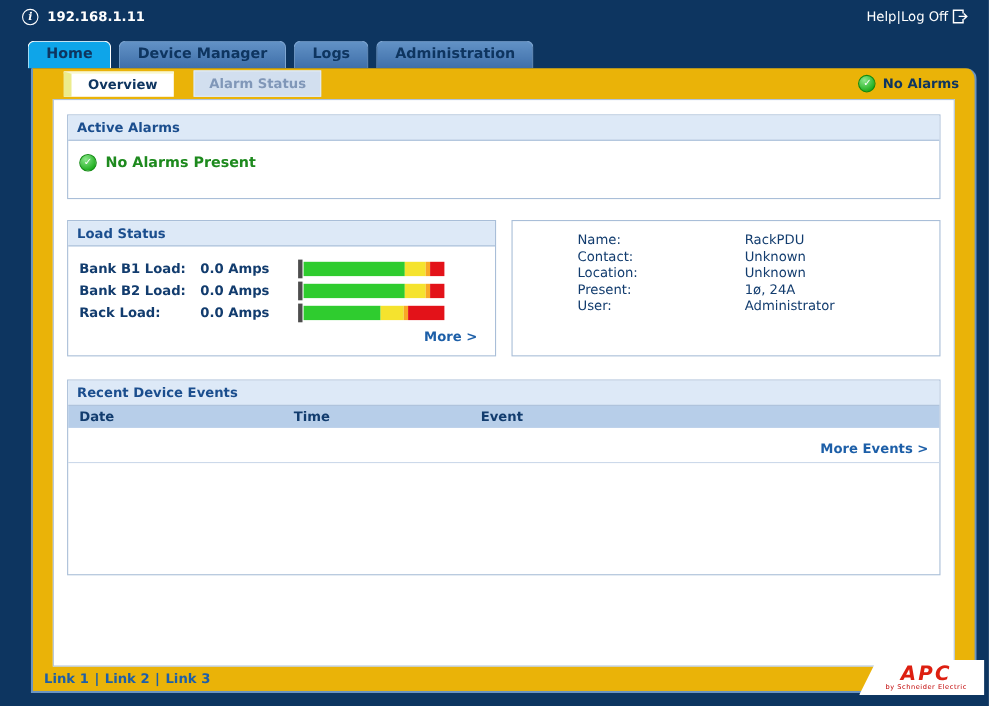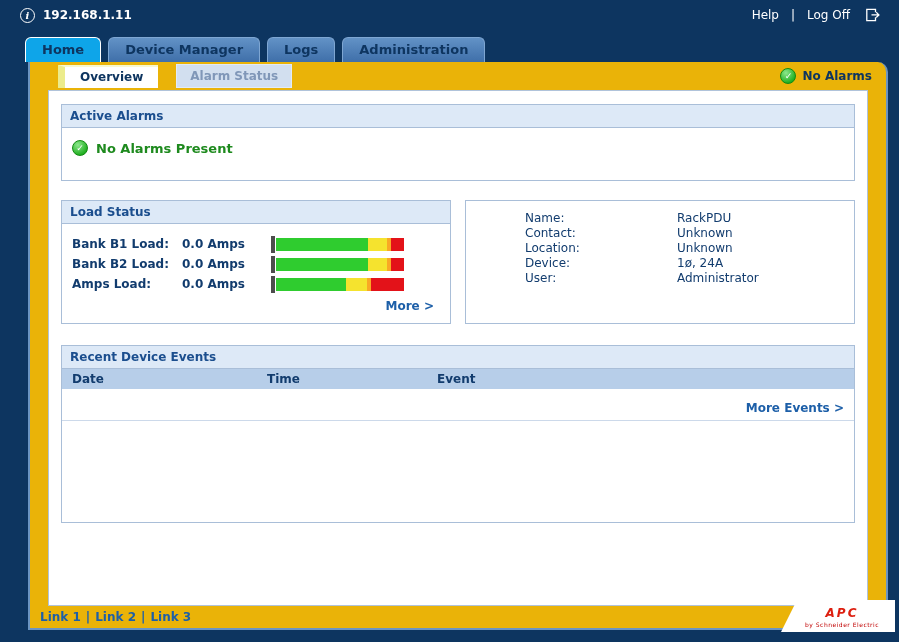--- a/index.html
+++ b/index.html
@@ -13,21 +13,21 @@
   .topbar{
     height:30px;display:flex;align-items:center;justify-content:space-between;
     padding:0 18px 0 20px;color:#fff;
   }
   .ip-group{display:flex;align-items:center;gap:8px;font-weight:bold;font-size:12px;}
   .info-icon{
     display:inline-flex;align-items:center;justify-content:center;
     width:13px;height:13px;border:1px solid #fff;border-radius:50%;
     font-family:"DejaVu Serif",serif;font-style:italic;font-weight:bold;font-size:10px;line-height:13px;
   }
-  .top-links{display:flex;align-items:center;gap:12px;font-size:12px;}
+  .top-links{display:flex;align-items:center;gap:0;font-size:12px;}
   .top-links a{color:#fff;text-decoration:none;}
   .logoff-icon{display:inline-flex;margin-left:3px;}
   
   .tabbar{
     height:32px;display:flex;align-items:flex-end;padding-left:25px;
   }
   .tab{
     height:17px;padding:4px 16px 3px;margin-right:7px;
     border-radius:6px 6px 0 0;
     background:linear-gradient(180deg,#6292c6 0%,#44710a0 60%,#3f6fa9 100%);
@@ -118,21 +118,21 @@
   .device-label{
     margin-left:auto;margin-right:118px;color:#0e3560;font-weight:bold;font-size:14px;
   }
   .apc-logo{
     position:absolute;right:-9px;bottom:-4px;width:114px;height:32px;background:#fff;
     clip-path:polygon(16px 0,100% 0,100% 100%,0 100%);
     display:flex;flex-direction:column;align-items:center;justify-content:center;
     padding-left:8px;box-sizing:border-box;
   }
   .apc-word{
-    color:#dd1f10;font-weight:bold;font-style:italic;font-size:12px;line-height:16px;letter-spacing:2px;
+    color:#dd1f10;font-weight:bold;font-style:italic;font-size:18px;line-height:16px;letter-spacing:2px;
   }
   .apc-tagline{color:#c00000;font-size:6px;line-height:7px;letter-spacing:.5px;}
 </style>
 </head>
 <body>
 
 <div class="topbar">
   <div class="ip-group">
     <span class="info-icon">i</span>
     <span>192.168.1.11</span>
@@ -199,21 +199,21 @@
             <span class="load-value">0.0 Amps</span>
             <span class="load-bar">
                 <span class="bar-marker"></span>
                 <span style="display: block; height: 100%; width: 72%; background: rgb(47, 204, 47);"></span>
                 <span style="display: block; height: 100%; width: 15%; background: rgb(245, 227, 46);"></span>
                 <span style="display: block; height: 100%; width: 3%; background: rgb(249, 168, 37);"></span>
                 <span style="display: block; height: 100%; width: 10%; background: rgb(227, 18, 25);"></span>
               </span>
           </div>
           <div class="load-row">
-            <span class="load-label">Amps Load:</span>
+            <span class="load-label">Rack Load:</span>
             <span class="load-value">0.0 Amps</span>
             <span class="load-bar">
                 <span class="bar-marker"></span>
                 <span style="display: block; height: 100%; width: 55%; background: rgb(47, 204, 47);"></span>
                 <span style="display: block; height: 100%; width: 16%; background: rgb(245, 227, 46);"></span>
                 <span style="display: block; height: 100%; width: 3%; background: rgb(249, 168, 37);"></span>
                 <span style="display: block; height: 100%; width: 26%; background: rgb(227, 18, 25);"></span>
               </span>
           </div>
           <div class="more-row">
@@ -230,21 +230,21 @@
           </div>
           <div class="param-row">
             <span class="param-label">Contact:</span>
             <span>Unknown</span>
           </div>
           <div class="param-row">
             <span class="param-label">Location:</span>
             <span>Unknown</span>
           </div>
           <div class="param-row">
-            <span class="param-label">Device:</span>
+            <span class="param-label">Present:</span>
             <span>1ø, 24A</span>
           </div>
           <div class="param-row">
             <span class="param-label">User:</span>
             <span>Administrator</span>
           </div>
         </div>
       </div>
     </div>
 

